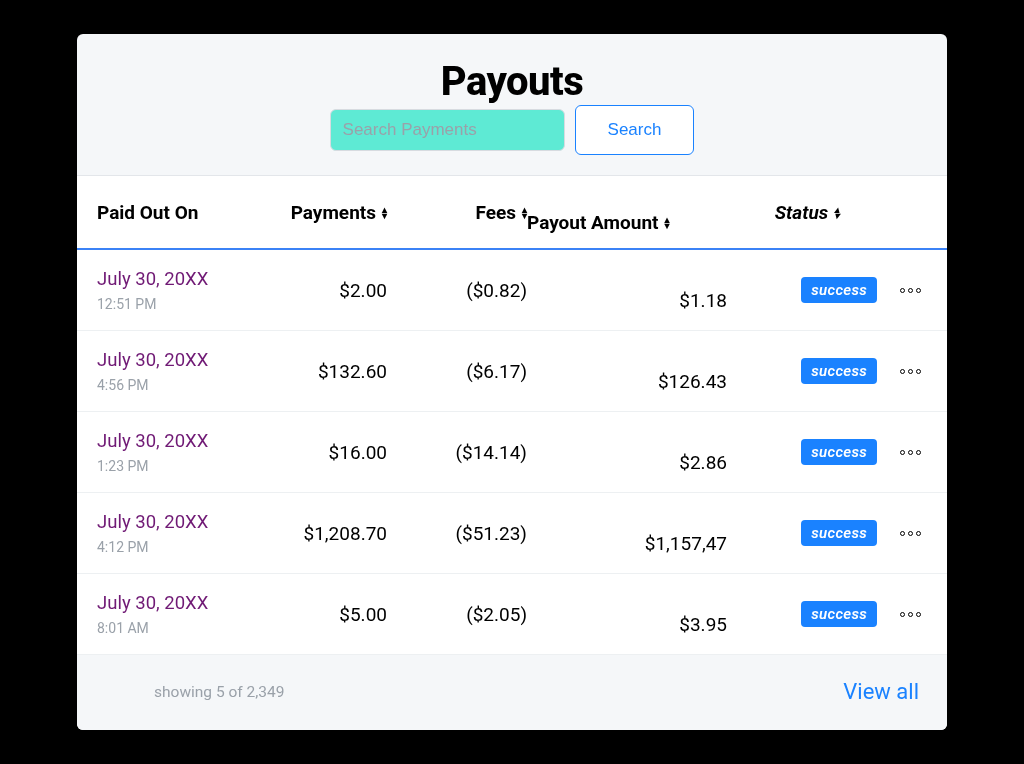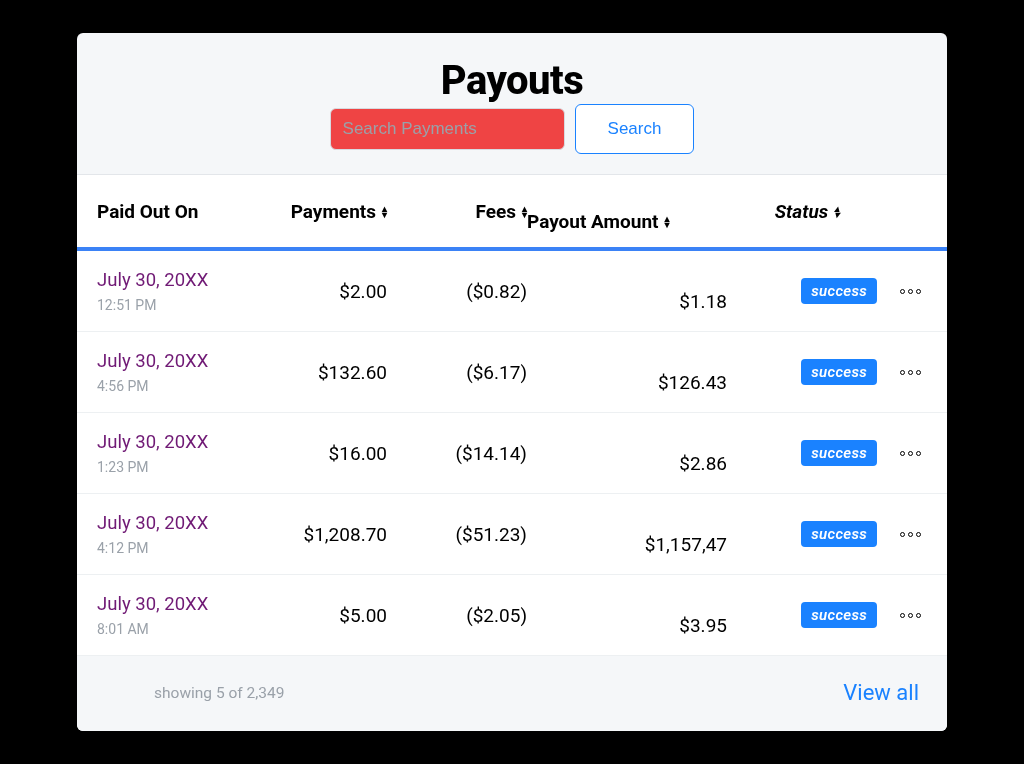--- a/index.html
+++ b/index.html
@@ -39,21 +39,21 @@
     gap: 10px;
   }
   .search-input {
     width: 235px;
     height: 42px;
     border: 1px solid #d7dbe0;
     border-radius: 6px;
     padding: 0 12px;
     font-size: 17px;
     color: #333;
-    background: #ef4444;
+    background: #5eead4;
   }
   .search-input::placeholder { color: #9aa1a9; }
   .search-btn {
     height: 50px;
     padding: 0 32px;
     border: 1.5px solid #1a82ff;
     background: #fff;
     color: #1a82ff;
     font-size: 17px;
     font-weight: 500;
@@ -61,21 +61,21 @@
     cursor: pointer;
   }
   .table-wrap {
     background: #fff;
     border-top: 1px solid #e3e6ea;
   }
   .thead {
     display: flex;
     align-items: center;
     padding: 14px 20px 14px 20px;
-    border-bottom: 4px solid #3b82f6;
+    border-bottom: 2px solid #3b82f6;
   }
   .th {
     font-size: 19px;
     font-weight: 700;
     color: #000;
     display: flex;
     align-items: center;
     gap: 6px;
   }
   .sort-icon {

